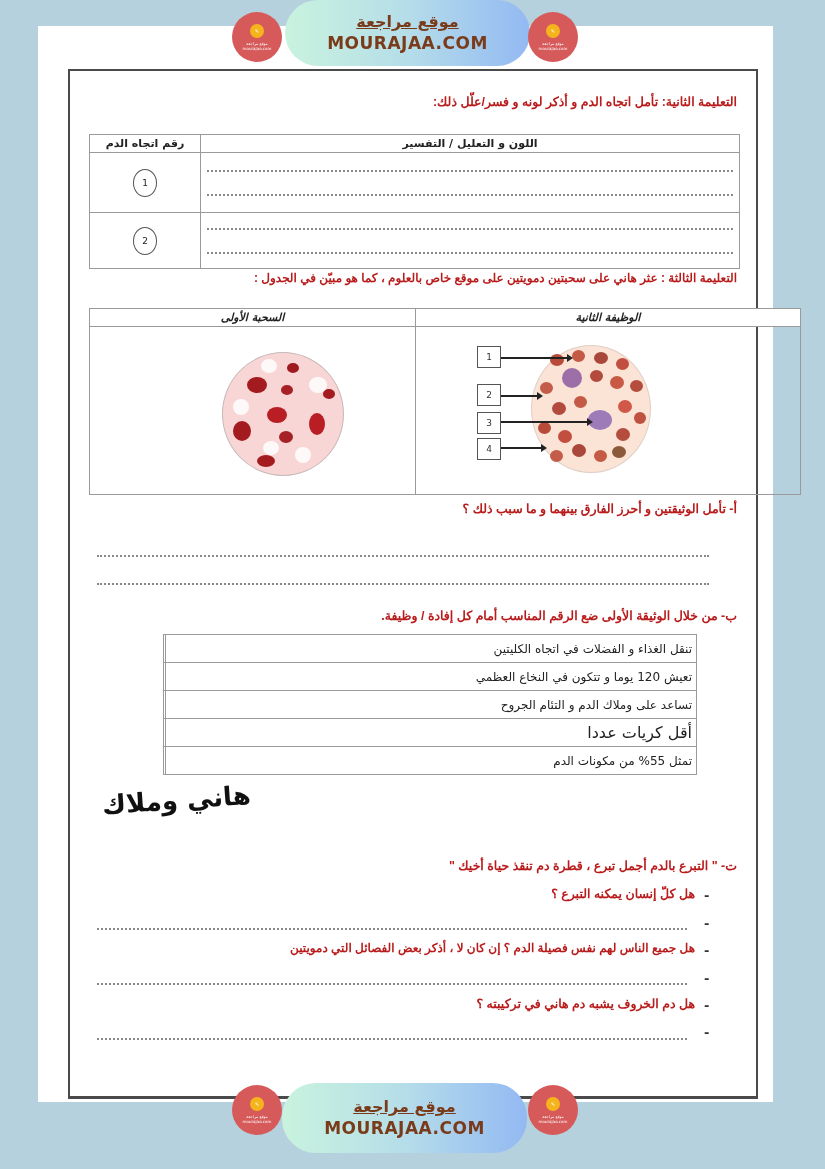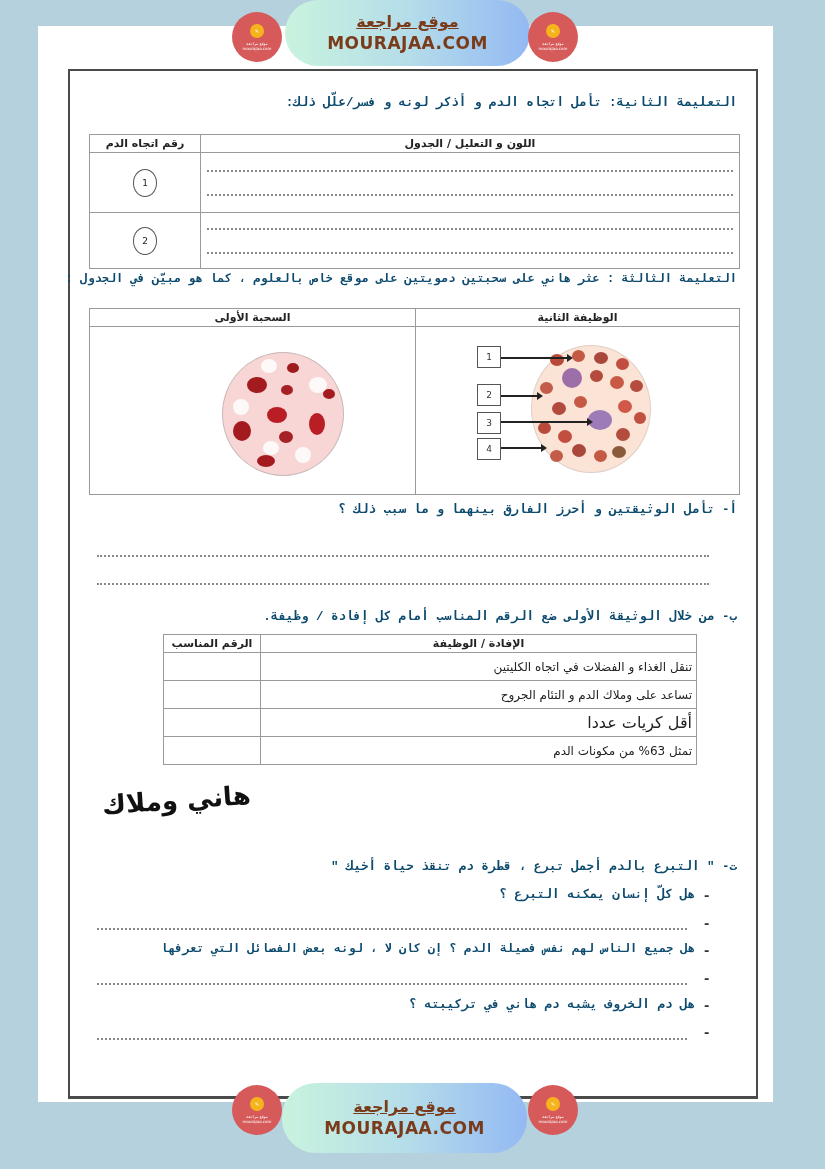--- a/index.html
+++ b/index.html
@@ -10,21 +10,21 @@
 
   .banner { position:absolute; width:245px; height:68px; border-radius:34px;
     background:linear-gradient(90deg,#c9f3de 0%,#b5dde9 50%,#93b9f3 100%);
     display:flex; flex-direction:column; align-items:center; justify-content:center; }
   .banner .ar { font-family:"DejaVu Sans", sans-serif; font-weight:bold; font-size:16px; color:#7a3b1a; text-decoration:underline; direction:rtl; line-height:20px;text-align:center; }
   .banner .en { font-family:"DejaVu Sans", sans-serif; font-weight:bold; font-size:17px; color:#7a3b1a; letter-spacing:0.5px; line-height:22px; }
   .logo { position:absolute; width:50px; height:50px; border-radius:50%; background:#d65a5a; display:flex; flex-direction:column; align-items:center; justify-content:center; }
   .logo .dot { width:14px; height:14px; border-radius:50%; background:#f5b41c; font-size:5px; color:#fff; text-align:center; line-height:14px; font-weight:bold; }
   .logo .cap { font-size:4px; color:#fff; margin-top:3px; line-height:5px; text-align:center; }
 
-  .rtl { direction:rtl; font-family:Liberation Mono, monospace; color:#0c4a6e; }
+  .rtl { direction:rtl; font-family:Liberation Sans, sans-serif; color:#b91c1c; }
   .t { position:absolute; white-space:nowrap; font-size:12.5px; font-weight:bold; }
   .dots { position:absolute; height:0; border-top:2px dotted #888; }
 
   table { border-collapse:collapse; position:absolute; }
   td, th { border:1px solid #9a9a9a; padding:0; font-family:"DejaVu Sans", sans-serif; direction:rtl; font-size:11px; color:#222; }
   th { font-weight:bold; background:#fff; height:17px; }
   .circ { width:22px; height:26px; border:1.5px solid #555; border-radius:50%; margin:0 auto; display:flex; align-items:center; justify-content:center; font-size:9px; }
   .cell-dots { border-top:2px dotted #888; margin:0 6px; }
 
   .smear { position:absolute; border-radius:50%; }
@@ -55,21 +55,21 @@
   <div class="dot">✎</div>
   <div class="cap">موقع مراجعة mourajaa.com</div>
 </div>
 
 <div class="t rtl" style="right:88px;top:94px;">التعليمة الثانية:  تأمل اتجاه الدم و أذكر لونه و فسر/علّل ذلك:</div>
 
 <table style="left:89px;top:134px;width:651px;">
   <tbody>
       <tr>
     <th style="width:110px;">رقم اتجاه الدم</th>
-    <th>اللون و التعليل / الجدول</th>
+    <th>اللون و التعليل / التفسير</th>
   </tr>
   <tr style="height:60px;">
     <td>
       <div class="circ">1</div>
     </td>
     <td>
       <div class="cell-dots" style="margin-bottom:22px;"></div>
       <div class="cell-dots"></div>
     </td>
   </tr>
@@ -80,21 +80,21 @@
     <td>
       <div class="cell-dots" style="margin-bottom:22px;"></div>
       <div class="cell-dots"></div>
     </td>
   </tr>
 </tbody>
   </table>
 
 <div class="t rtl" style="right:88px;top:271px;font-size:12px;">التعليمة الثالثة : عثر هاني على سحبتين دمويتين على موقع خاص بالعلوم ، كما هو مبيّن في الجدول :</div>
 
-<table style="left:89px;top:308px;width:651px;">
+<table style="left:89px;top:308px;width:712px;font-style:italic;">
   <tbody>
       <tr>
     <th style="width:325px;">السحبة الأولى</th>
     <th>الوظيفة الثانية</th>
   </tr>
   <tr style="height:168px;">
     <td></td>
     <td></td>
   </tr>
 </tbody>
@@ -151,54 +151,54 @@
 </div>
 
 <div class="t rtl" style="right:88px;top:501px;">أ- تأمل الوثيقتين و أحرز الفارق بينهما و ما سبب ذلك ؟</div>
 <div class="dots" style="left:97px;top:555px;width:612px;"></div>
 <div class="dots" style="left:97px;top:583px;width:612px;"></div>
 
 <div class="t rtl" style="right:88px;top:608px;">ب- من خلال الوثيقة الأولى ضع الرقم المناسب أمام كل إفادة / وظيفة.</div>
 
 <table style="left:163px;top:634px;width:534px;">
   <tbody>
-      <tr>
-    <th style="width:96px;">الرقم المناسب</th>
-    <th>الإفادة / الوظيفة</th>
-  </tr>
   <tr style="height:28px;">
         <td></td>
         <td style="padding-right:4px;font-size:12px;padding-left:48px;">تنقل الغذاء و الفضلات في اتجاه الكليتين</td>
       </tr>
   <tr style="height:28px;">
         <td></td>
+        <td style="padding-right:4px;font-size:12px;">تعيش 120 يوما و تتكون في النخاع العظمي</td>
+      </tr>
+  <tr style="height:28px;">
+        <td></td>
         <td style="padding-right:4px;font-size:12px;">تساعد على وملاك الدم و التئام الجروح</td>
       </tr>
   <tr style="height:28px;">
         <td></td>
         <td style="padding-right:4px;font-size:16px;">أقل كريات عددا</td>
       </tr>
   <tr style="height:28px;">
         <td></td>
-        <td style="padding-right:4px;font-size:12px;">تمثل 63% من مكونات الدم</td>
+        <td style="padding-right:4px;font-size:12px;">تمثل 55% من مكونات الدم</td>
       </tr>
 </tbody>
   </table>
 
 <div class="sig">هاني وملاك</div>
 
 <div class="t rtl" style="right:88px;top:858px;">ت- " التبرع بالدم أجمل تبرع ، قطرة دم تنقذ حياة أخيك "</div>
 
 <div class="bullet" style="left:704px;top:888px;">-</div>
 <div class="t rtl" style="right:130px;top:886px;">هل كلّ إنسان يمكنه التبرع ؟</div>
 <div class="bullet" style="left:704px;top:916px;">-</div>
 <div class="dots" style="left:97px;top:928px;width:590px;"></div>
 
 <div class="bullet" style="left:704px;top:943px;">-</div>
-<div class="t rtl" style="right:130px;top:941px;font-size:12px;">هل جميع الناس لهم نفس فصيلة الدم ؟ إن كان لا ، لونه بعض الفصائل التي تعرفها</div>
+<div class="t rtl" style="right:130px;top:941px;font-size:12px;">هل جميع الناس لهم نفس فصيلة الدم ؟ إن كان لا ، أذكر بعض الفصائل التي دمويتين</div>
 <div class="bullet" style="left:704px;top:971px;">-</div>
 <div class="dots" style="left:97px;top:983px;width:590px;"></div>
 
 <div class="bullet" style="left:704px;top:998px;">-</div>
 <div class="t rtl" style="right:130px;top:996px;">هل دم الخروف يشبه دم هاني في تركيبته ؟</div>
 <div class="bullet" style="left:704px;top:1025px;">-</div>
 <div class="dots" style="left:97px;top:1038px;width:590px;"></div>
 
 <div class="logo" style="left:232px;top:1085px;">
   <div class="dot">✎</div>

